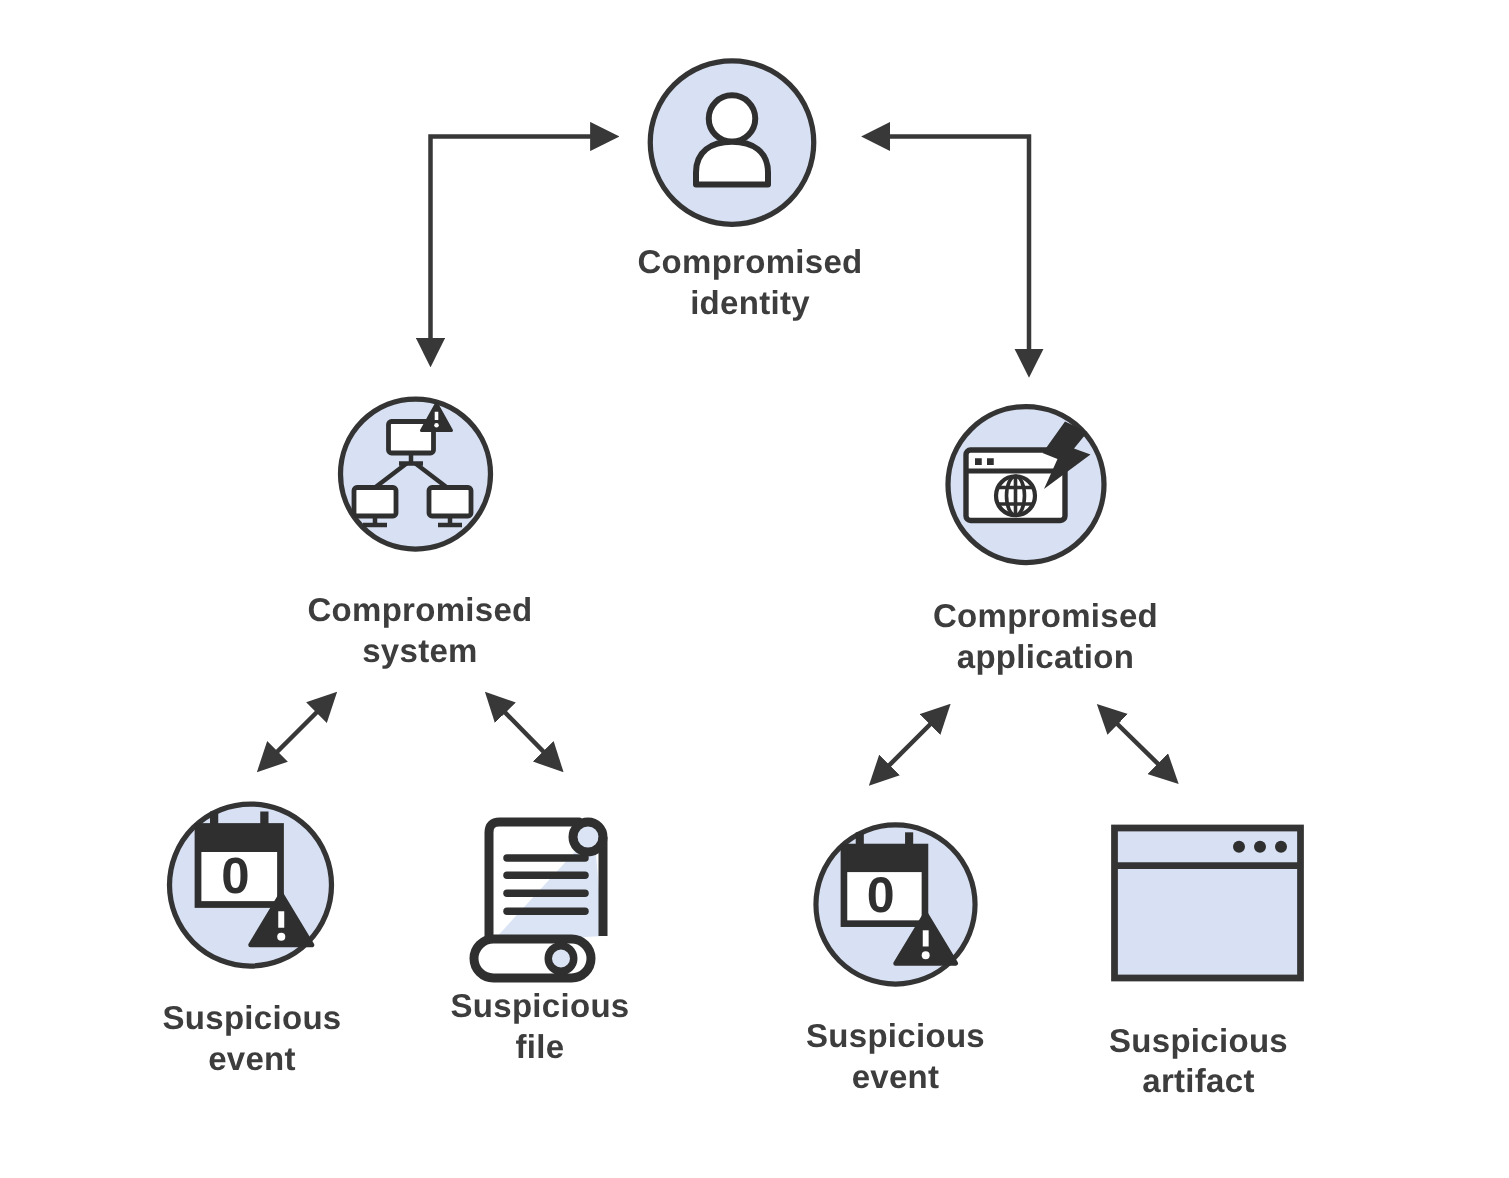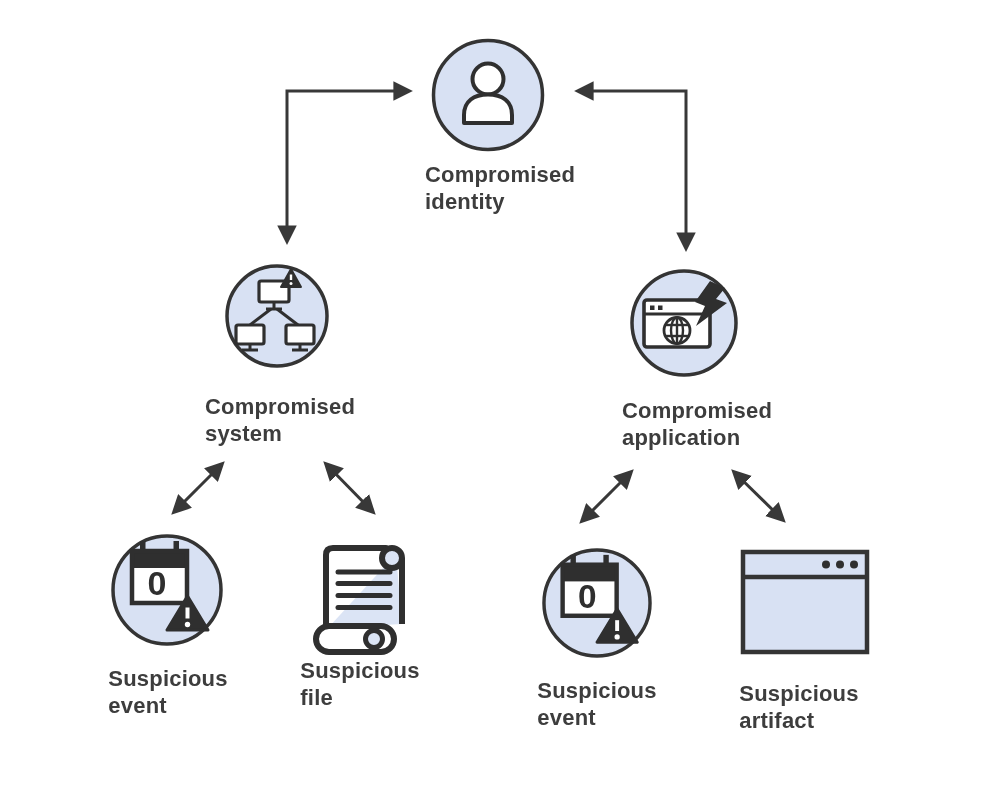--- a/index.html
+++ b/index.html
@@ -15,21 +15,21 @@
   #ah path{fill:var(--arrow,#383838);}
   .node-svg{position:absolute;overflow:visible;}
   .c-fill{fill:var(--node-fill,#d8e1f3);stroke:var(--node-outline,#343434);stroke-width:3.5;}
   .ic-s{stroke:var(--icon-dark,#2f2f2f);fill:none;}
   .ic-f{fill:var(--icon-dark,#2f2f2f);}
   .wh{fill:#ffffff;}
   .shade{fill:var(--shade-blue,#dbe4f5);}
   .zero{font:700 34px "Liberation Sans",sans-serif;fill:var(--icon-dark,#2f2f2f);text-anchor:middle;}
   .label{
     position:absolute;transform:translateX(-50%);
-    white-space:pre-line;text-align:left;
+    white-space:pre-line;text-align:center;
     font:700 22px/27px "Liberation Sans",sans-serif;
     color:var(--label-text,#3d3d3d);letter-spacing:.2px;
   }
 </style>
 </head>
 <body style="background: rgb(255, 255, 255);">
 
 <div class="canvas">
 
   <svg class="arrows" width="1006" height="785" viewBox="0 0 1006 785">

